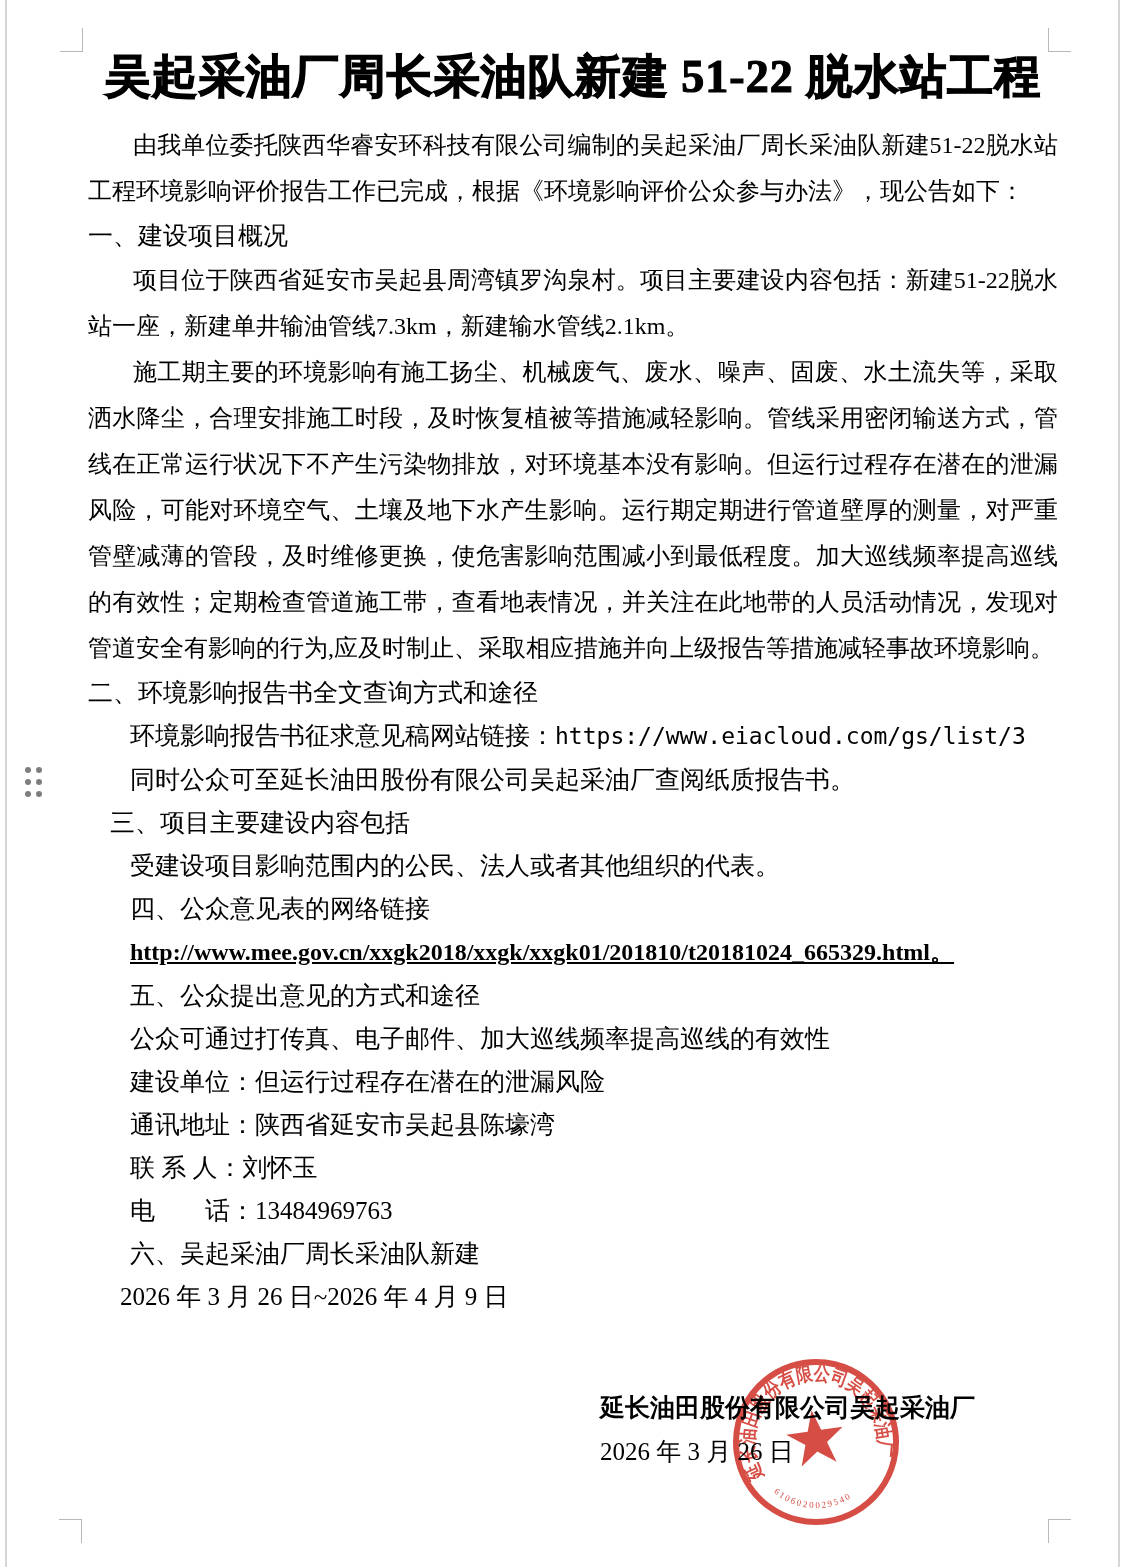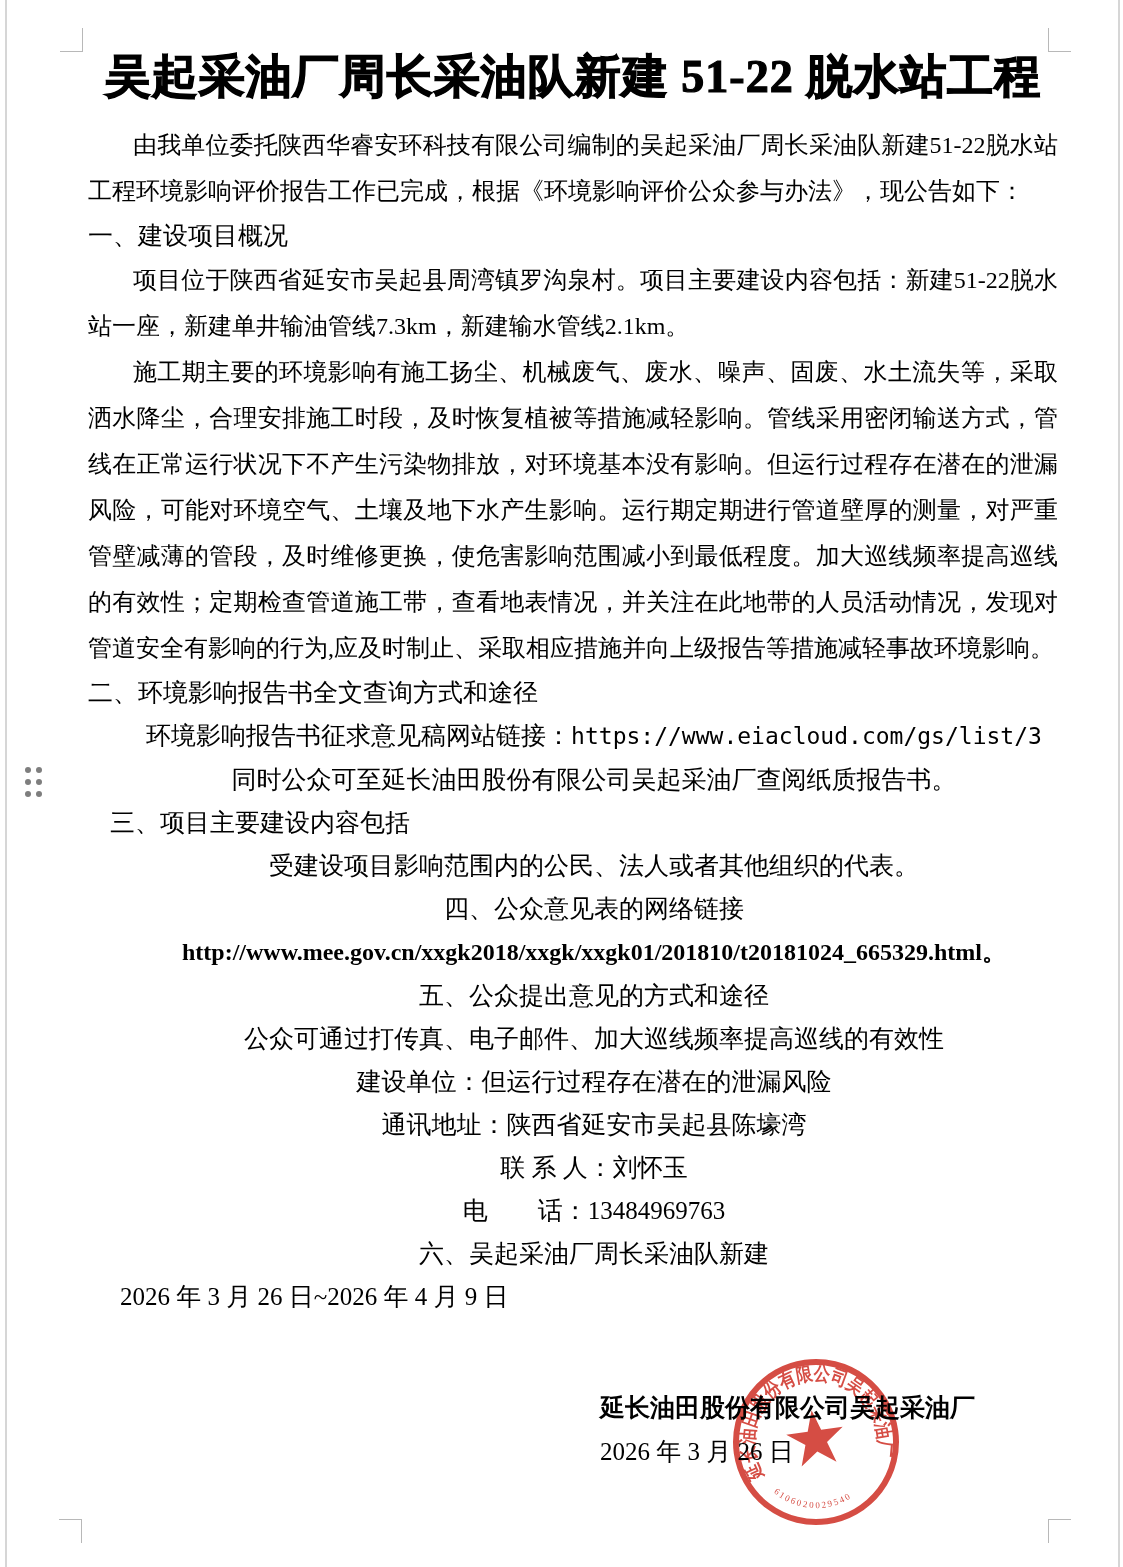--- a/index.html
+++ b/index.html
@@ -23,24 +23,24 @@
     grid-template-columns:6px 6px;grid-template-rows:6px 6px 6px;gap:6px 5px;cursor:grab;}
   .drag-handle .dot{width:6px;height:6px;border-radius:50%;background:#7e7e7e;}
   
   .content{position:absolute;left:88px;top:46px;width:970px;}
   .doc-title{font-size:46px;line-height:62px;font-weight:bold;text-align:center;
     letter-spacing:1px;margin:0 0 14px 0;-webkit-text-stroke:1.2px #000;}
   .p-body{font-size:24px;line-height:46px;margin:0;text-align:justify;text-justify:inter-character;text-indent:45px;}
   .line{font-size:25px;line-height:43px;margin:0;white-space:nowrap;}
   .bold{font-weight:normal;}
   .ind-a{padding-left:22px;}   
-  .ind-b{padding-left:42px;text-align:center;}   
+  .ind-b{padding-left:42px;}   
   .ind-c{padding-left:32px;}   
   .url-mono{font-family:"DejaVu Sans Mono","Liberation Mono",monospace;font-size:23px;}
-  .url-serif-bold{font-family:"Liberation Serif","DejaVu Serif",serif;font-weight:bold;font-size:24px;}
+  .url-serif-bold{font-family:"Liberation Serif","DejaVu Serif",serif;font-weight:bold;font-size:24px;text-decoration:underline;}
   
   .sig{position:absolute;left:600px;top:1393px;width:382px;z-index:3;}
   .sig .company{font-size:25px;font-weight:bold;line-height:30px;white-space:nowrap;}
   .sig .date{font-size:25px;line-height:30px;margin-top:14px;text-align:left;white-space:nowrap;}
   
   .stamp{position:absolute;left:726px;top:1352px;width:180px;height:180px;
     transform:rotate(-8deg);opacity:0.88;mix-blend-mode:multiply;z-index:2;}
 </style>
 </head>
 <body>

